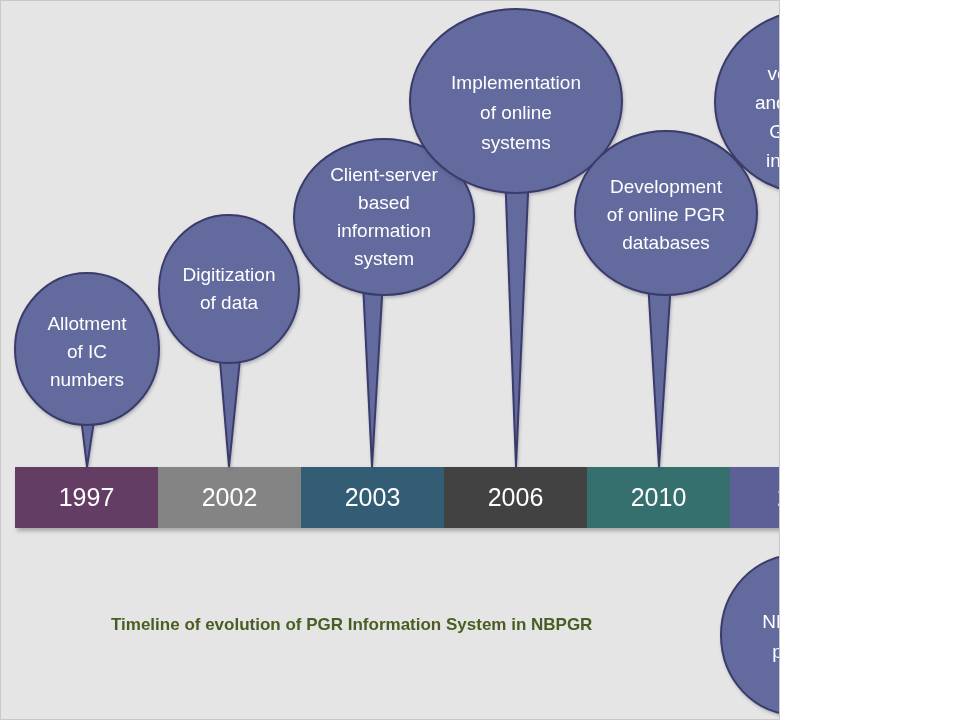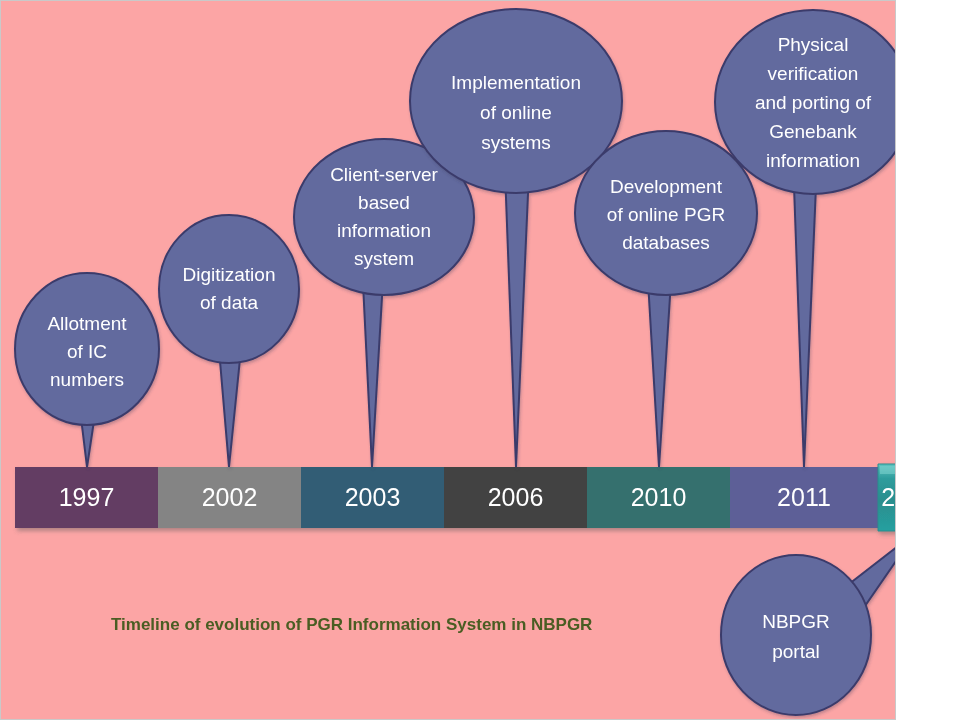--- a/index.html
+++ b/index.html
@@ -5,23 +5,23 @@
   html, body {
     margin: 0;
     padding: 0;
     background: #ffffff;
   }
   body {
     font-family: "Liberation Sans", sans-serif;
   }
   #canvas {
     position: relative;
-    width: 896px;
+    width: 780px;
     height: 720px;
-    background: #fca5a5;
+    background: #e5e5e5;
     box-sizing: border-box;
     border: 1px solid #c9c9c9;
     overflow: hidden;
   }
   #diagram-svg {
     position: absolute;
     left: 0;
     top: 0;
     width: 960px;
     height: 720px;

